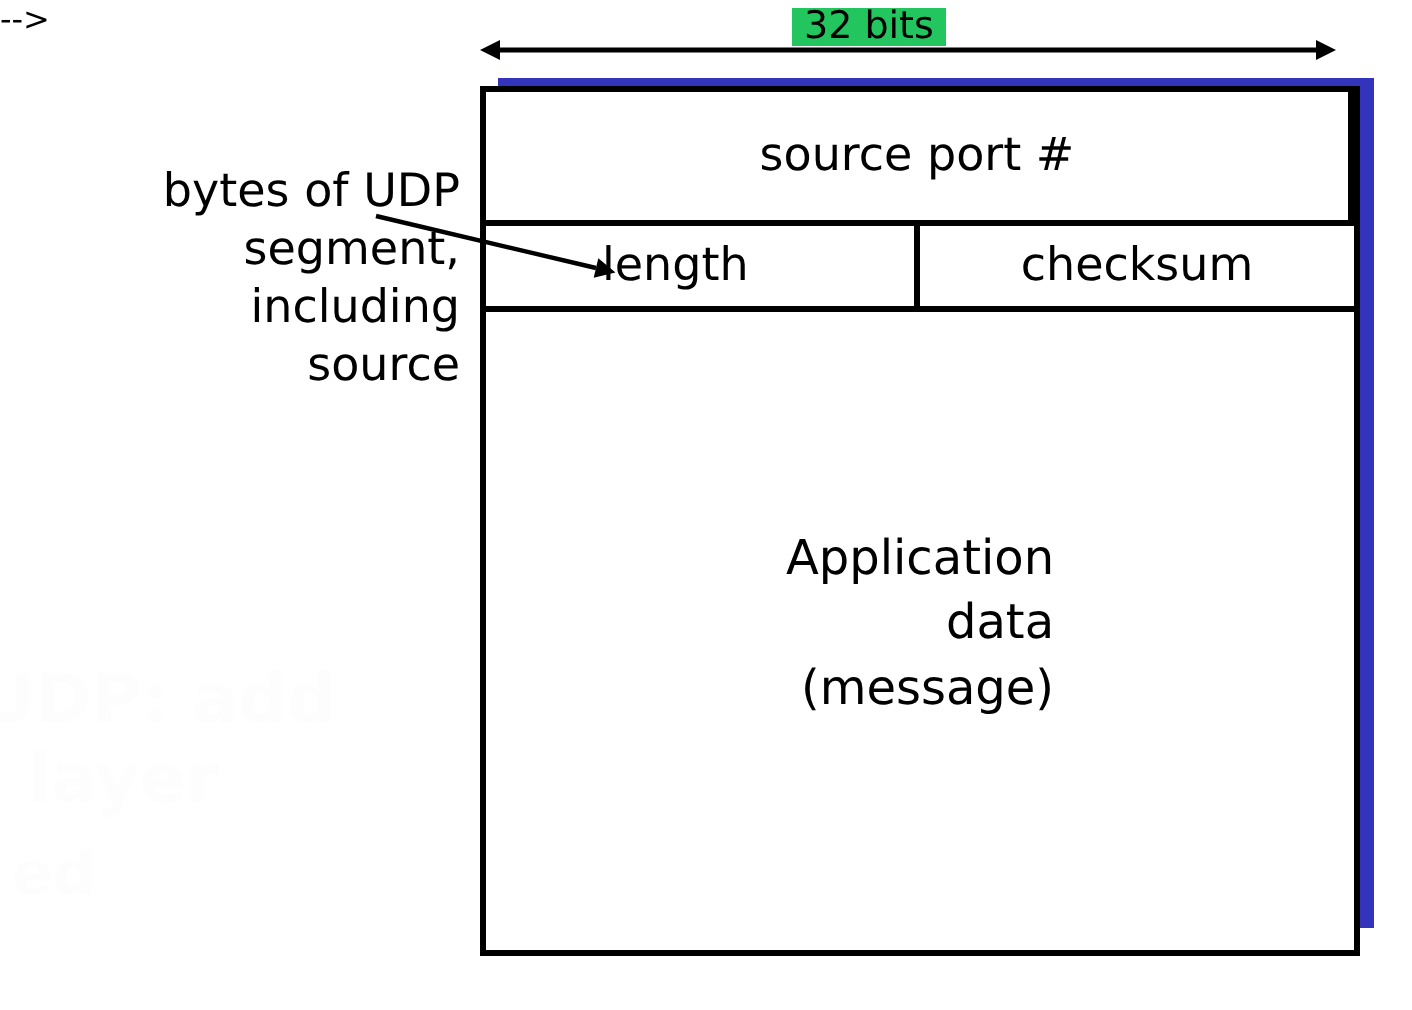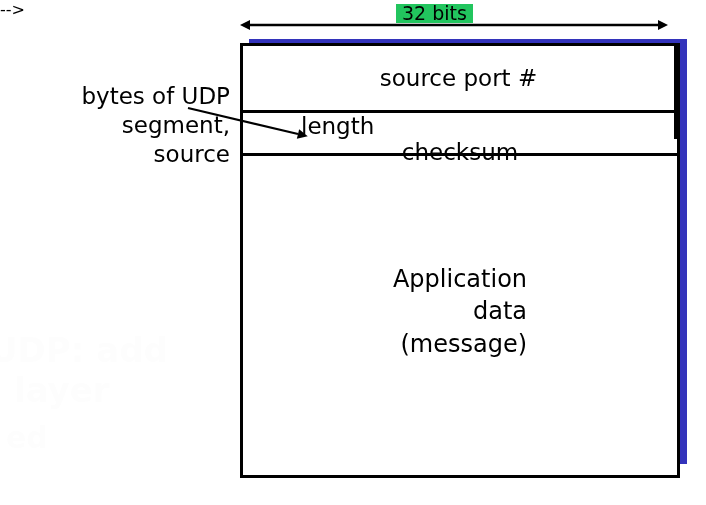--- a/index.html
+++ b/index.html
@@ -73,21 +73,21 @@
     width: 440px;
     height: 435px;
     background: #ffffff;
     border: 3px solid #000000;
     box-sizing: border-box;
     display: flex;
     flex-direction: column;
   }
   .seg-row {
     display: flex;
-    flex-direction: column;
+    flex-direction: row;
     border-bottom: 3px solid #000000;
     box-sizing: border-box;
   }
   .row-ports { height: 67px; }
   .row-lenck { height: 43px; }
 
   .seg-cell {
     flex: 1 1 50%;
     display: flex;
     align-items: center;
@@ -189,20 +189,21 @@
       <div>(message)</div>
     </div>
   </div>
 
 </div>
 
 
 <div class="annotation">
   <div>bytes of UDP</div>
   <div>segment,</div>
+  <div>including</div>
   <div>source</div>
 </div>
 
 
 <div class="leader">
   <svg width="130" height="42" viewBox="0 0 130 42">
     <defs>
       <marker id="arrLead" markerWidth="12" markerHeight="12" refX="1" refY="6" orient="auto" markerUnits="userSpaceOnUse">
         <path d="M1,1 L11,6 L1,11 z" fill="#000000"></path>
       </marker>

